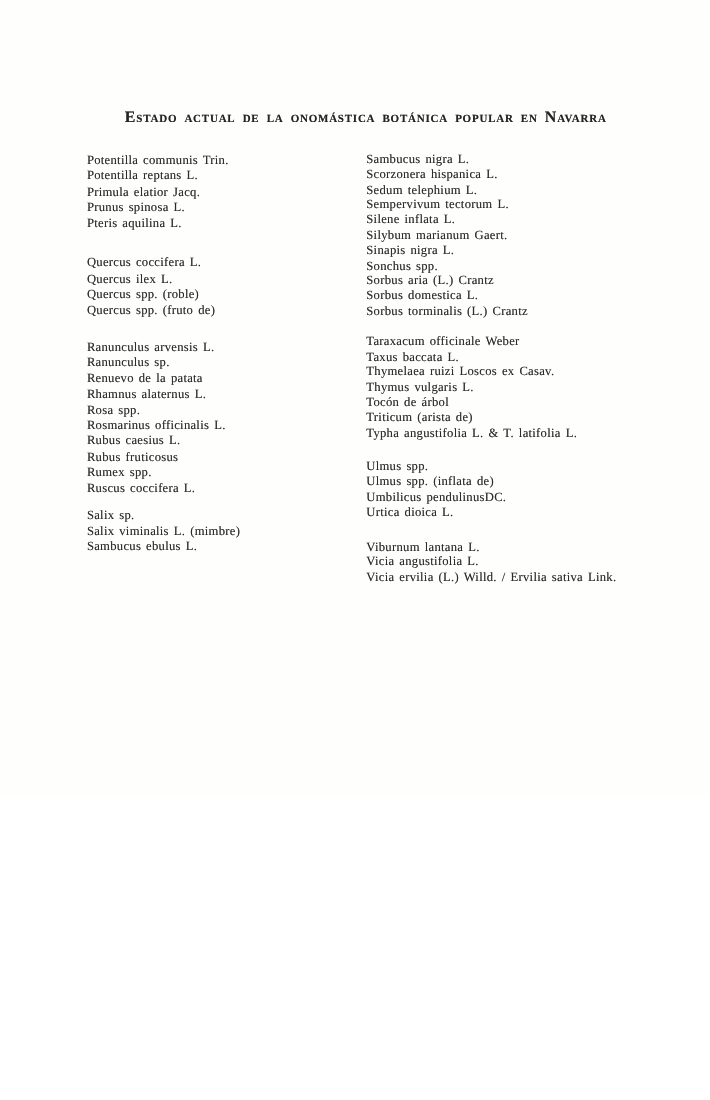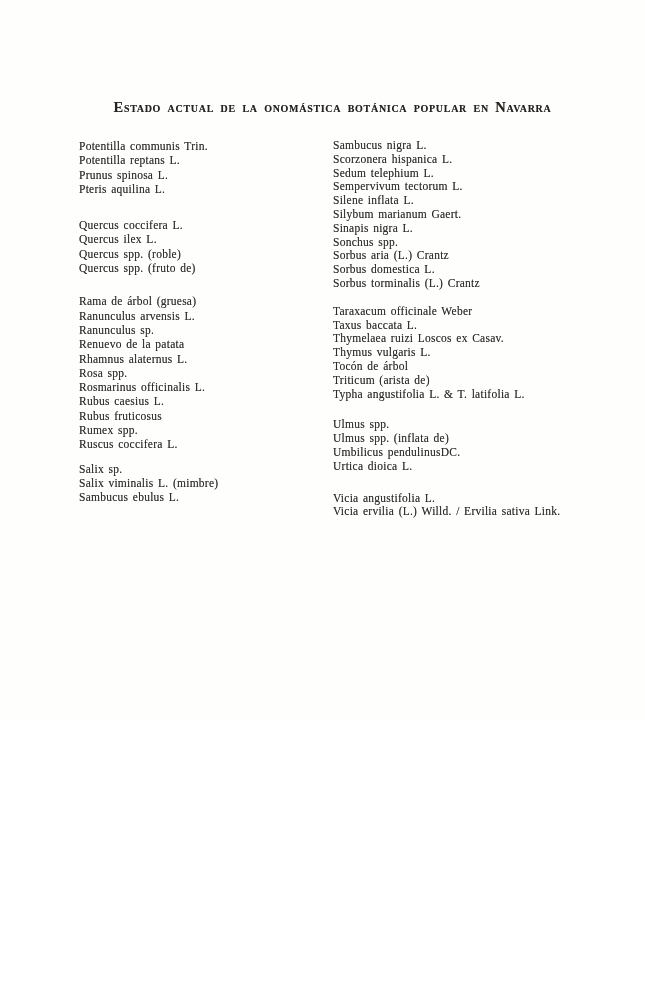--- a/index.html
+++ b/index.html
@@ -84,31 +84,31 @@
 <body>
 
 <div class="page">
 
   <h1 class="title">Estado actual de la onomástica botánica popular en Navarra</h1>
 
   <div class="col col-left">
       <div class="block">
         <div class="line">Potentilla communis Trin.</div>
         <div class="line">Potentilla reptans L.</div>
+        <div class="line">Primula elatior Jacq.</div>
         <div class="line">Prunus spinosa L.</div>
         <div class="line">Pteris aquilina L.</div>
       </div>
       <div class="block">
         <div class="line">Quercus coccifera L.</div>
         <div class="line">Quercus ilex L.</div>
         <div class="line">Quercus spp. (roble)</div>
         <div class="line">Quercus spp. (fruto de)</div>
       </div>
       <div class="block">
-        <div class="line">Rama de árbol (gruesa)</div>
         <div class="line">Ranunculus arvensis L.</div>
         <div class="line">Ranunculus sp.</div>
         <div class="line">Renuevo de la patata</div>
         <div class="line">Rhamnus alaternus L.</div>
         <div class="line">Rosa spp.</div>
         <div class="line">Rosmarinus officinalis L.</div>
         <div class="line">Rubus caesius L.</div>
         <div class="line">Rubus fruticosus</div>
         <div class="line">Rumex spp.</div>
         <div class="line">Ruscus coccifera L.</div>
@@ -143,20 +143,21 @@
         <div class="line">Triticum (arista de)</div>
         <div class="line">Typha angustifolia L. &amp;  T. latifolia L.</div>
       </div>
       <div class="block">
         <div class="line">Ulmus spp.</div>
         <div class="line">Ulmus spp. (inflata de)</div>
         <div class="line">Umbilicus pendulinusDC.</div>
         <div class="line">Urtica dioica L.</div>
       </div>
       <div class="block">
+        <div class="line">Viburnum lantana L.</div>
         <div class="line">Vicia angustifolia L.</div>
         <div class="line">Vicia ervilia (L.) Willd. / Ervilia sativa Link.</div>
       </div>
     </div>
 
   <div class="speck"></div>
 
   <div class="footer-left">[31]</div>
 
   <div class="footer-right">199</div>

